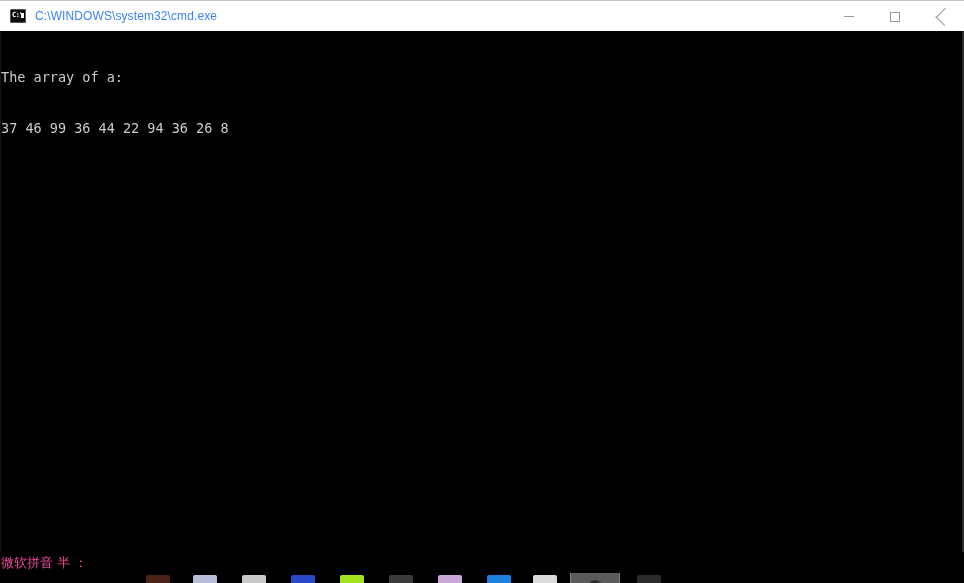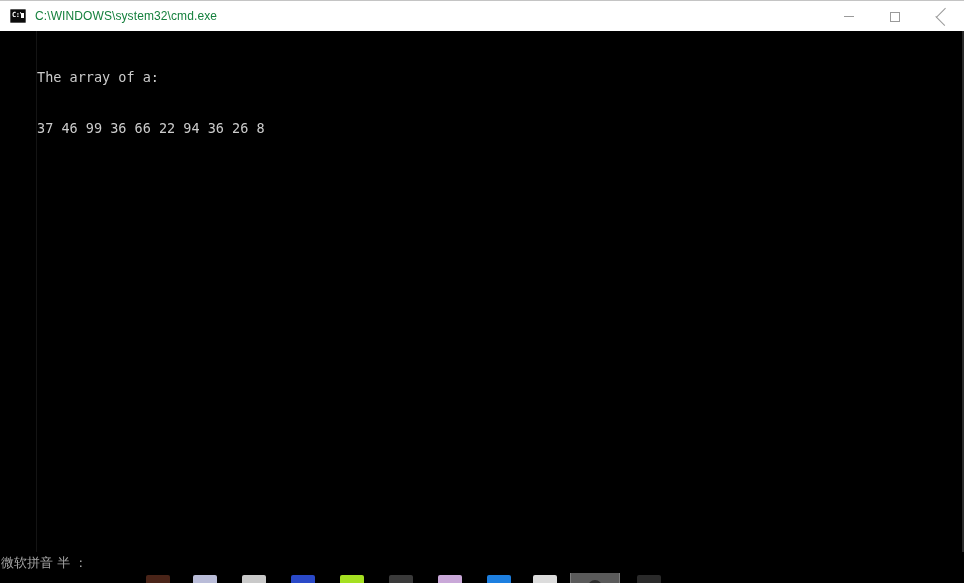--- a/index.html
+++ b/index.html
@@ -70,21 +70,21 @@
     position: absolute;
     left: 10px;
     top: 3px;
     width: 3px;
     height: 5px;
     background: #ffffff;
   }
   #title-text {
     margin-left: 9px;
     font-size: 12px;
-    color: #15803d;
+    color: #3b82f6;
     font-family: "Liberation Sans", sans-serif;
     letter-spacing: 0.1px;
     white-space: nowrap;
   }
   #titlebar-controls {
     position: absolute;
     right: 0;
     top: 0;
     height: 100%;
     display: flex;
@@ -132,21 +132,20 @@
   .win-btn .x::before { transform: rotate(45deg); transform-origin: 0 0; }
   .win-btn .x::after  { transform: rotate(-45deg); transform-origin: 0 0; top: 6px;}
 
   
   #console {
     flex: 1 1 auto;
     background: #000000;
     position: relative;
     overflow: hidden;
     border-left: 1px solid #141414;
-    margin-left: 36px;
   }
   #console-text {
     position: absolute;
     left: 0px;
     top: 4px;
     margin: 0;
     padding: 0;
     font-family: "DejaVu Sans Mono", "Liberation Mono", monospace;
     font-size: 13.5px;
     line-height: 17px;
@@ -173,21 +172,21 @@
     height: 21px;
     min-height: 21px;
     background: #000000;
     display: flex;
     align-items: center;
     padding-left: 1px;
   }
   #ime-text {
     font-family: "DejaVu Sans", "Liberation Sans", sans-serif;
     font-size: 13px;
-    color: #a3a3a3;
+    color: #ec4899;
     white-space: pre;
     line-height: 16px;
   }
 
   
   #taskbar {
     height: 10px;
     min-height: 10px;
     background: #000000;
     position: relative;
@@ -243,21 +242,21 @@
       </button>
       <button class="win-btn">
         <span class="x"></span>
       </button>
     </div>
   </div>
 
   <div id="console">
     <div id="console-text">
       <span class="con-line">The array of a:</span>
-      <span class="con-line">37 46 99 36 66 22 94 36 26 8</span>
+      <span class="con-line">37 46 99 36 44 22 94 36 26 8</span>
     </div>
     <div id="console-right-edge"></div>
   </div>
 
   <div id="ime-bar">
     <span id="ime-text">微软拼音 半 ：</span>
   </div>
 
   <div id="taskbar">
       <div class="tb-icon" style="left: 146px; background: rgb(74, 36, 24);"></div>

